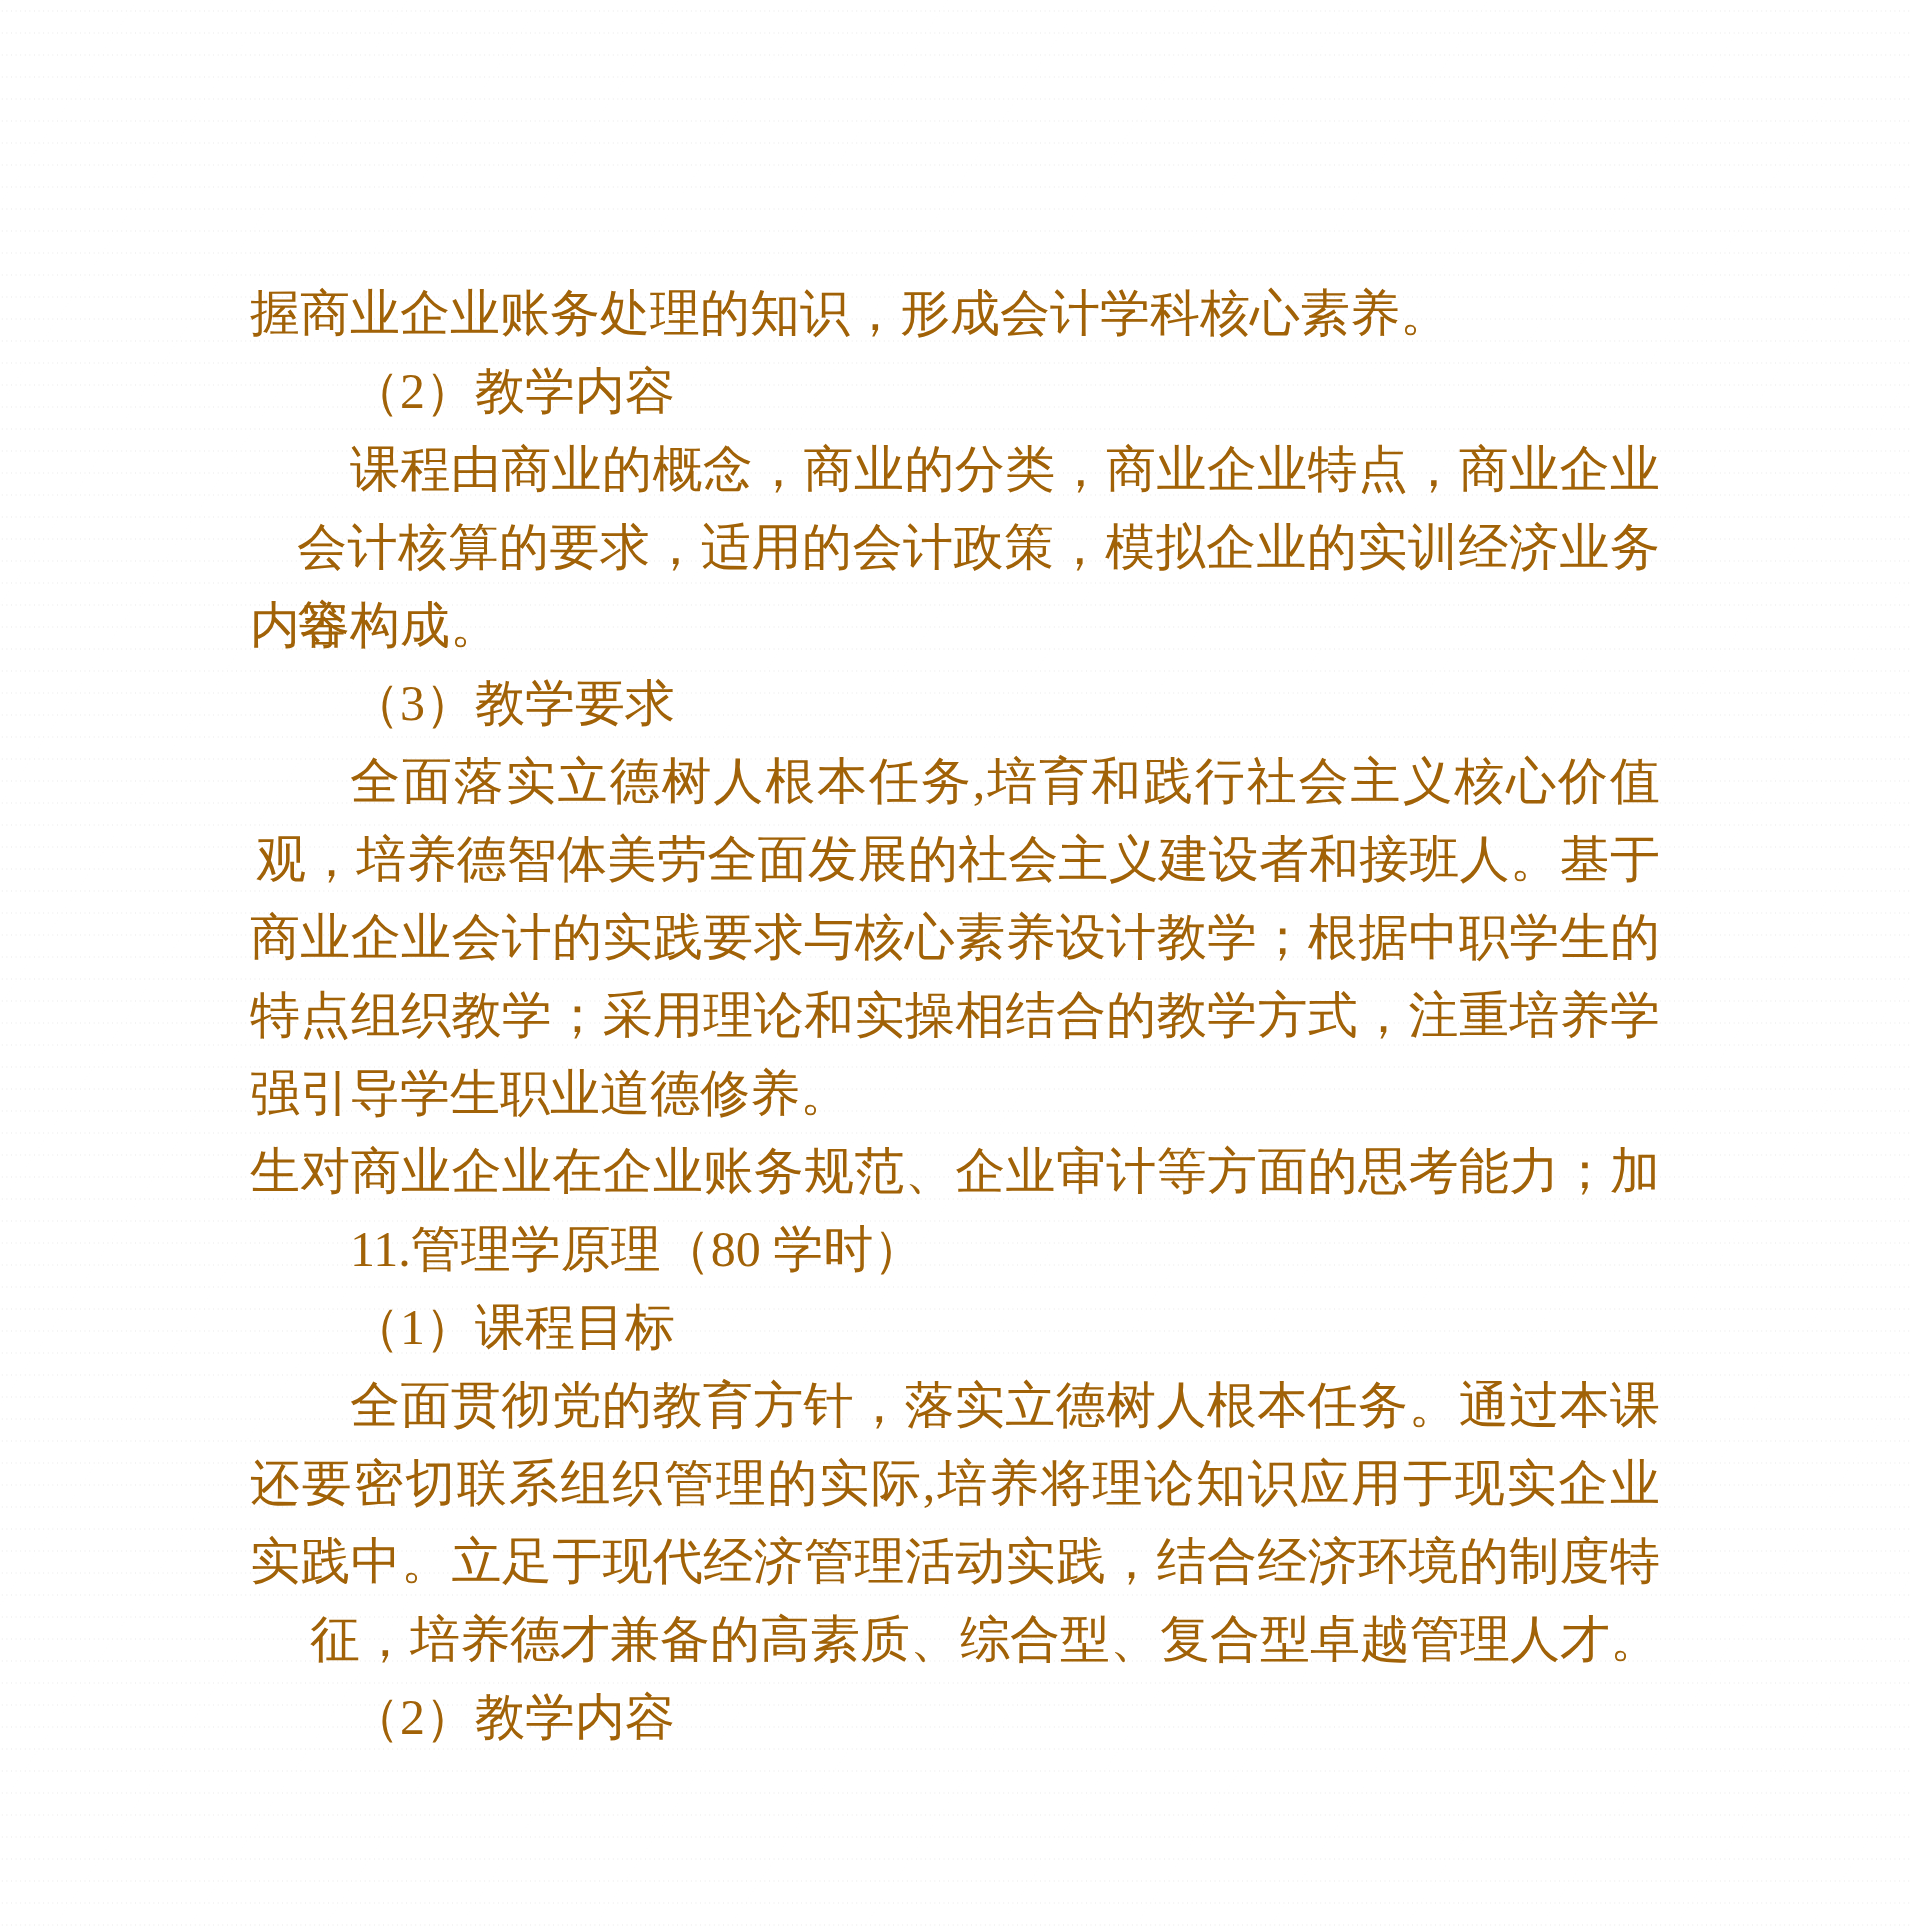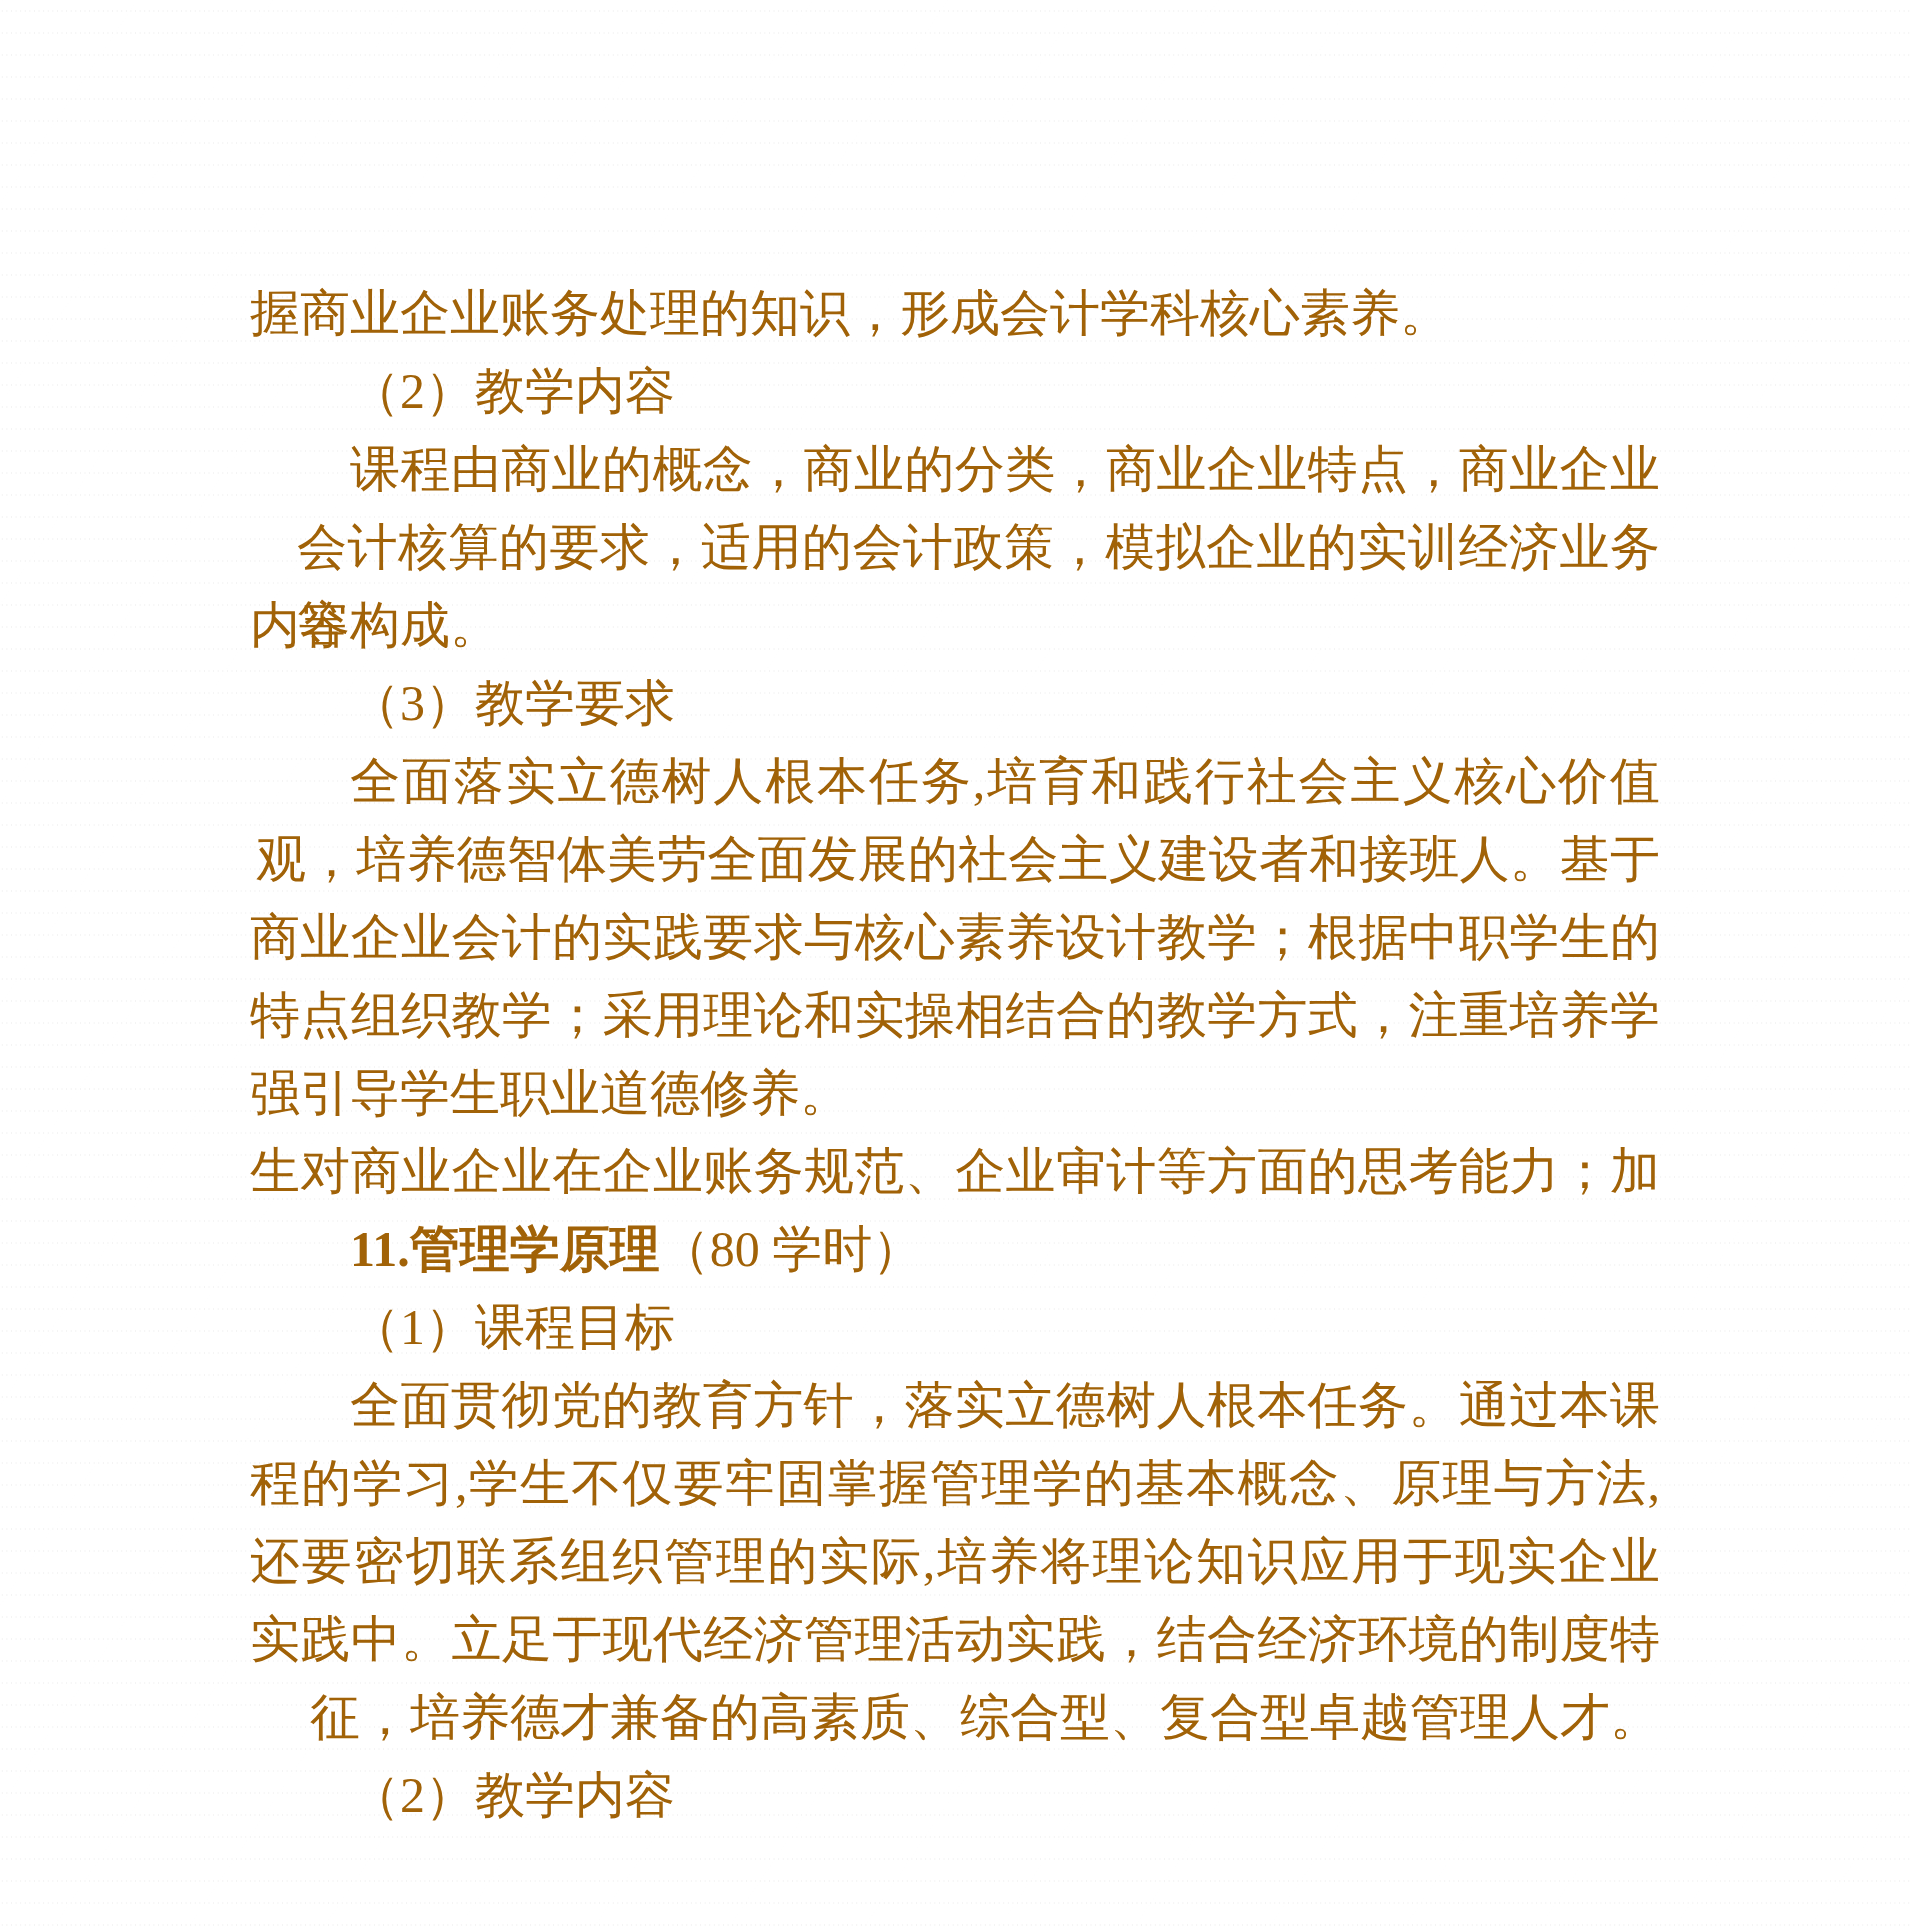--- a/index.html
+++ b/index.html
@@ -54,21 +54,21 @@
     color: #a16207;
     white-space: nowrap;
   }
   .line.just {
     white-space: normal;
     text-align: justify;
     text-align-last: justify;
     text-justify: inter-character;
   }
   .line b {
-    font-weight: bold;
+    font-weight: normal;
   }
 </style>
 </head>
 <body>
 
 <div class="page">
   <div class="wm-h"></div>
   <div class="wm-d"></div>
 
   <div class="content">
@@ -80,21 +80,20 @@
       <div class="line" style="text-indent: 2em;">（3）教学要求</div>
       <div class="line just" style="text-indent: 2em;">全面落实立德树人根本任务,培育和践行社会主义核心价值</div>
       <div class="line just" style="text-indent: 0em; margin-left: 6px;">观，培养德智体美劳全面发展的社会主义建设者和接班人。基于</div>
       <div class="line just" style="text-indent: 0em;">商业企业会计的实践要求与核心素养设计教学；根据中职学生的</div>
       <div class="line just" style="text-indent: 0em;">特点组织教学；采用理论和实操相结合的教学方式，注重培养学</div>
       <div class="line" style="text-indent: 0em;">强引导学生职业道德修养。</div>
       <div class="line just" style="text-indent: 0em;">生对商业企业在企业账务规范、企业审计等方面的思考能力；加</div>
       <div class="line" style="text-indent: 2em;"><b>11.管理学原理</b>（80 学时）</div>
       <div class="line" style="text-indent: 2em;">（1）课程目标</div>
       <div class="line just" style="text-indent: 2em;">全面贯彻党的教育方针，落实立德树人根本任务。通过本课</div>
-      <div class="line just" style="text-indent: 0em;">程的学习,学生不仅要牢固掌握管理学的基本概念、原理与方法,</div>
       <div class="line just" style="text-indent: 0em;">还要密切联系组织管理的实际,培养将理论知识应用于现实企业</div>
       <div class="line just" style="text-indent: 0em;">实践中。立足于现代经济管理活动实践，结合经济环境的制度特</div>
       <div class="line" style="text-indent: 0em; text-align: right;">征，培养德才兼备的高素质、综合型、复合型卓越管理人才。</div>
       <div class="line" style="text-indent: 2em;">（2）教学内容</div>
     </div>
 
 </div>
 
 
 </body></html>

